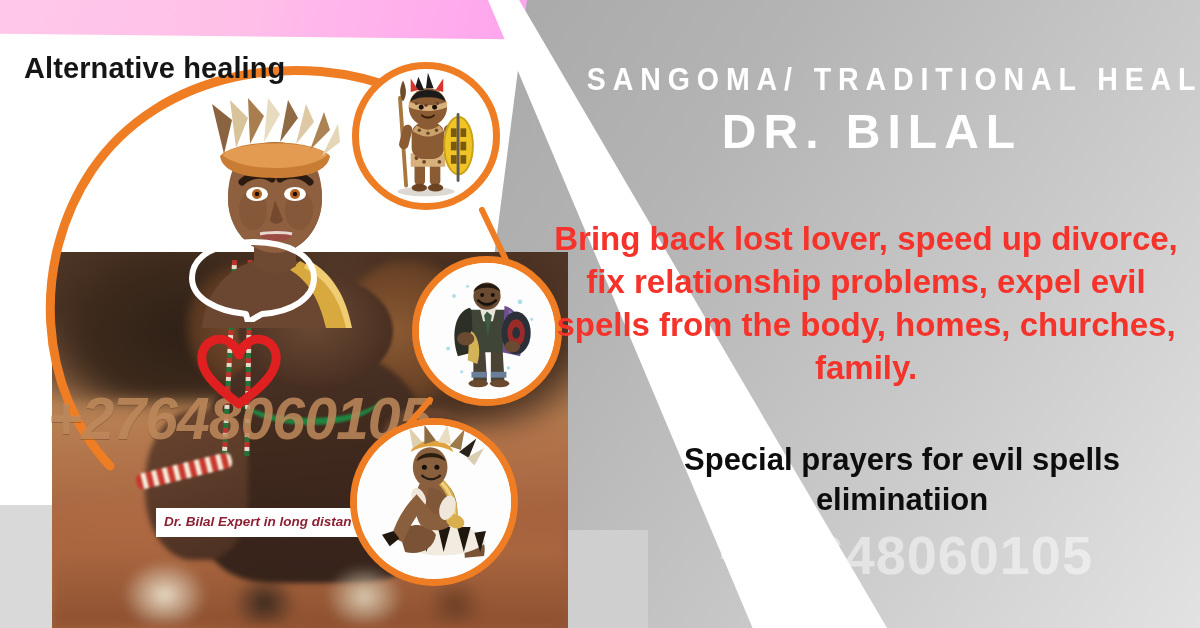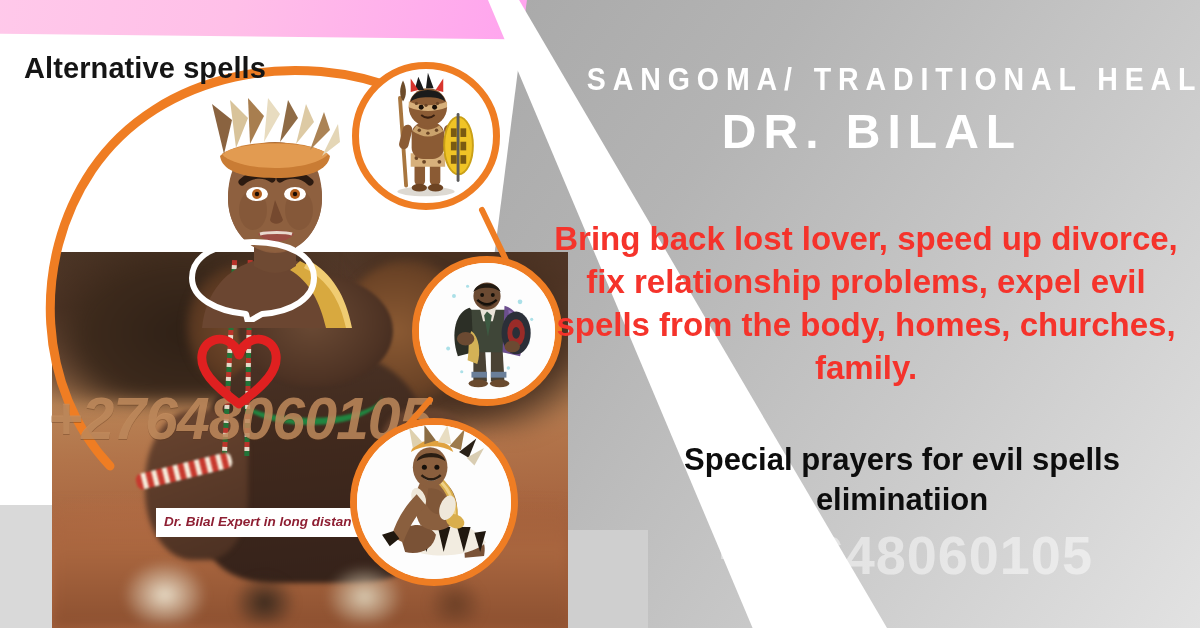--- a/index.html
+++ b/index.html
@@ -510,21 +510,21 @@
         <path d="M58 24 L 54 2 L 68 18 Z" fill="#ded0ae"></path>
         <path d="M70 20 L 70 0 L 82 16 Z" fill="#8a6b42"></path>
         <path d="M84 18 L 94 0 L 98 20 Z" fill="#e8ddc2"></path>
         <path d="M96 22 L 112 4 L 108 26 Z" fill="#9d7a4c"></path>
         <path d="M106 28 L 124 14 L 116 34 Z" fill="#2a2118"></path>
         <path d="M114 34 L 132 24 L 122 42 Z" fill="#d9cdb2"></path>
       </g>
     </svg>
   </div>
 
-  <div class="shape" id="alt-heading">Alternative spells</div>
+  <div class="shape" id="alt-heading">Alternative healing</div>
 
   <div class="shape" id="kicker">SANGOMA/ TRADITIONAL HEALER</div>
 
   <div class="shape" id="doctor-name">DR.  BILAL</div>
 
   <div class="shape" id="special">Special prayers for  evil spells eliminatiion</div>
 
   <div class="shape" id="services">Bring back lost lover, speed up divorce, fix relationship problems, expel evil spells from the body, homes, churches, family.</div>
 
   <div class="shape" id="right-watermark">+27648060105</div>

